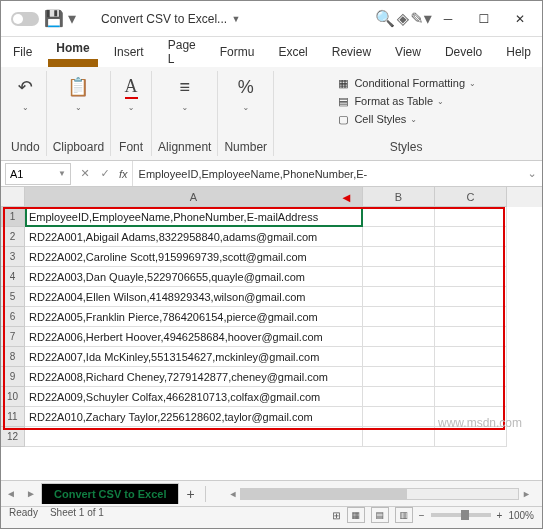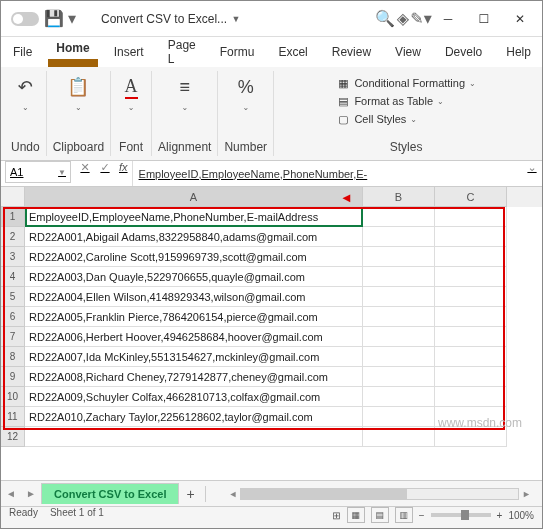--- a/index.html
+++ b/index.html
@@ -24,21 +24,21 @@
 .ribbon { height: 94px; background: #f5f5f5; border-bottom: 1px solid #ccc; display: flex; padding: 4px; gap: 0; }
 .ribbon-group { display: flex; flex-direction: column; align-items: center; padding: 2px 6px; border-right: 1px solid #ddd; }
 .ribbon-group.last { border-right: none; flex: 1; }
 .ribbon-icon { width: 28px; height: 28px; display: flex; align-items: center; justify-content: center; font-size: 18px; color: #444; margin-bottom: 2px; }
 .ribbon-label { font-size: 12px; color: #444; margin-top: auto; }
 .ribbon-dd { font-size: 8px; color: #666; }
 .styles-list { display: flex; flex-direction: column; gap: 2px; padding: 2px 4px; }
 .styles-item { font-size: 11px; color: #333; display: flex; align-items: center; gap: 4px; padding: 1px 0; }
 .styles-item .si-icon { width: 14px; height: 14px; display: inline-flex; align-items: center; justify-content: center; font-size: 11px; }
 
-.formula-bar { height: 26px; display: flex; border-bottom: 1px solid #ccc; text-decoration: underline; }
+.formula-bar { height: 26px; display: flex; align-items: center; border-bottom: 1px solid #ccc; }
 .name-box { width: 66px; height: 22px; border: 1px solid #ccc; margin: 0 4px; font-size: 11px; padding: 0 4px; display: flex; align-items: center; justify-content: space-between; }
 .fb-btn { width: 20px; font-size: 11px; color: #888; text-align: center; }
 .fb-fx { font-style: italic; font-size: 11px; padding: 0 4px; color: #555; }
 .fb-input { flex: 1; font-size: 11px; padding: 0 6px; color: #333; border-left: 1px solid #ddd; height: 100%; display: flex; align-items: center; overflow: hidden; }
 
 .grid-area { flex: 1; overflow: hidden; position: relative; display: flex; flex-direction: column; }
 .col-headers { display: flex; height: 20px; background: #f0f0f0; font-size: 11px; color: #555; }
 .corner { width: 24px; border-right: 1px solid #ccc; border-bottom: 1px solid #ccc; background: #f0f0f0; }
 .colh { border-right: 1px solid #ccc; border-bottom: 1px solid #ccc; display: flex; align-items: center; justify-content: center; background: #e8e8e8; position: relative; }
 .colh.a { width: 338px; background: #d4d4d4; }
@@ -52,21 +52,21 @@
 .rowh.sel { background: #d4d4d4; }
 .cell { border-right: 1px solid #ddd; border-bottom: 1px solid #ddd; font-size: 11px; padding: 0 4px; display: flex; align-items: center; overflow: hidden; white-space: nowrap; color: #222; }
 .cell.a { width: 338px; }
 .cell.b, .cell.c { width: 72px; }
 .cell.active { outline: 2px solid #107c41; outline-offset: -2px; }
 
 .red-box { position: absolute; border: 2px solid #d00; pointer-events: none; }
 
 .sheet-tabs { height: 26px; border-top: 1px solid #ccc; display: flex; align-items: center; background: #f5f5f5; font-size: 11px; }
 .sheet-nav { width: 20px; text-align: center; color: #888; font-size: 10px; }
-.sheet-tab { padding: 4px 12px; background: #86efac; border: 1px solid #ccc; border-bottom: none; color: #107c41; font-weight: 600; }
+.sheet-tab { padding: 4px 12px; background: #000000; border: 1px solid #ccc; border-bottom: none; color: #107c41; font-weight: 600; }
 .sheet-add { width: 22px; text-align: center; color: #555; font-size: 14px; }
 .hscroll { flex: 1; margin: 0 8px; display: flex; align-items: center; }
 .hscroll-track { flex: 1; height: 12px; background: #eee; border: 1px solid #ccc; position: relative; }
 .hscroll-thumb { position: absolute; left: 0; width: 60%; height: 100%; background: #ccc; }
 
 .statusbar { height: 22px; background: #f5f5f5; border-top: 1px solid #ccc; display: flex; align-items: flex-start; font-size: 10px; color: #555; padding: 0 8px; gap: 12px; }
 .statusbar .right { margin-left: auto; display: flex; align-items: center; gap: 6px; }
 .zoom-slider { width: 60px; height: 4px; background: #ccc; position: relative; }
 .zoom-slider::after { content: ""; width: 8px; height: 10px; background: #888; position: absolute; left: 50%; top: -3px; }
 .view-btn { width: 18px; height: 16px; border: 1px solid #bbb; display: flex; align-items: center; justify-content: center; font-size: 9px; }

